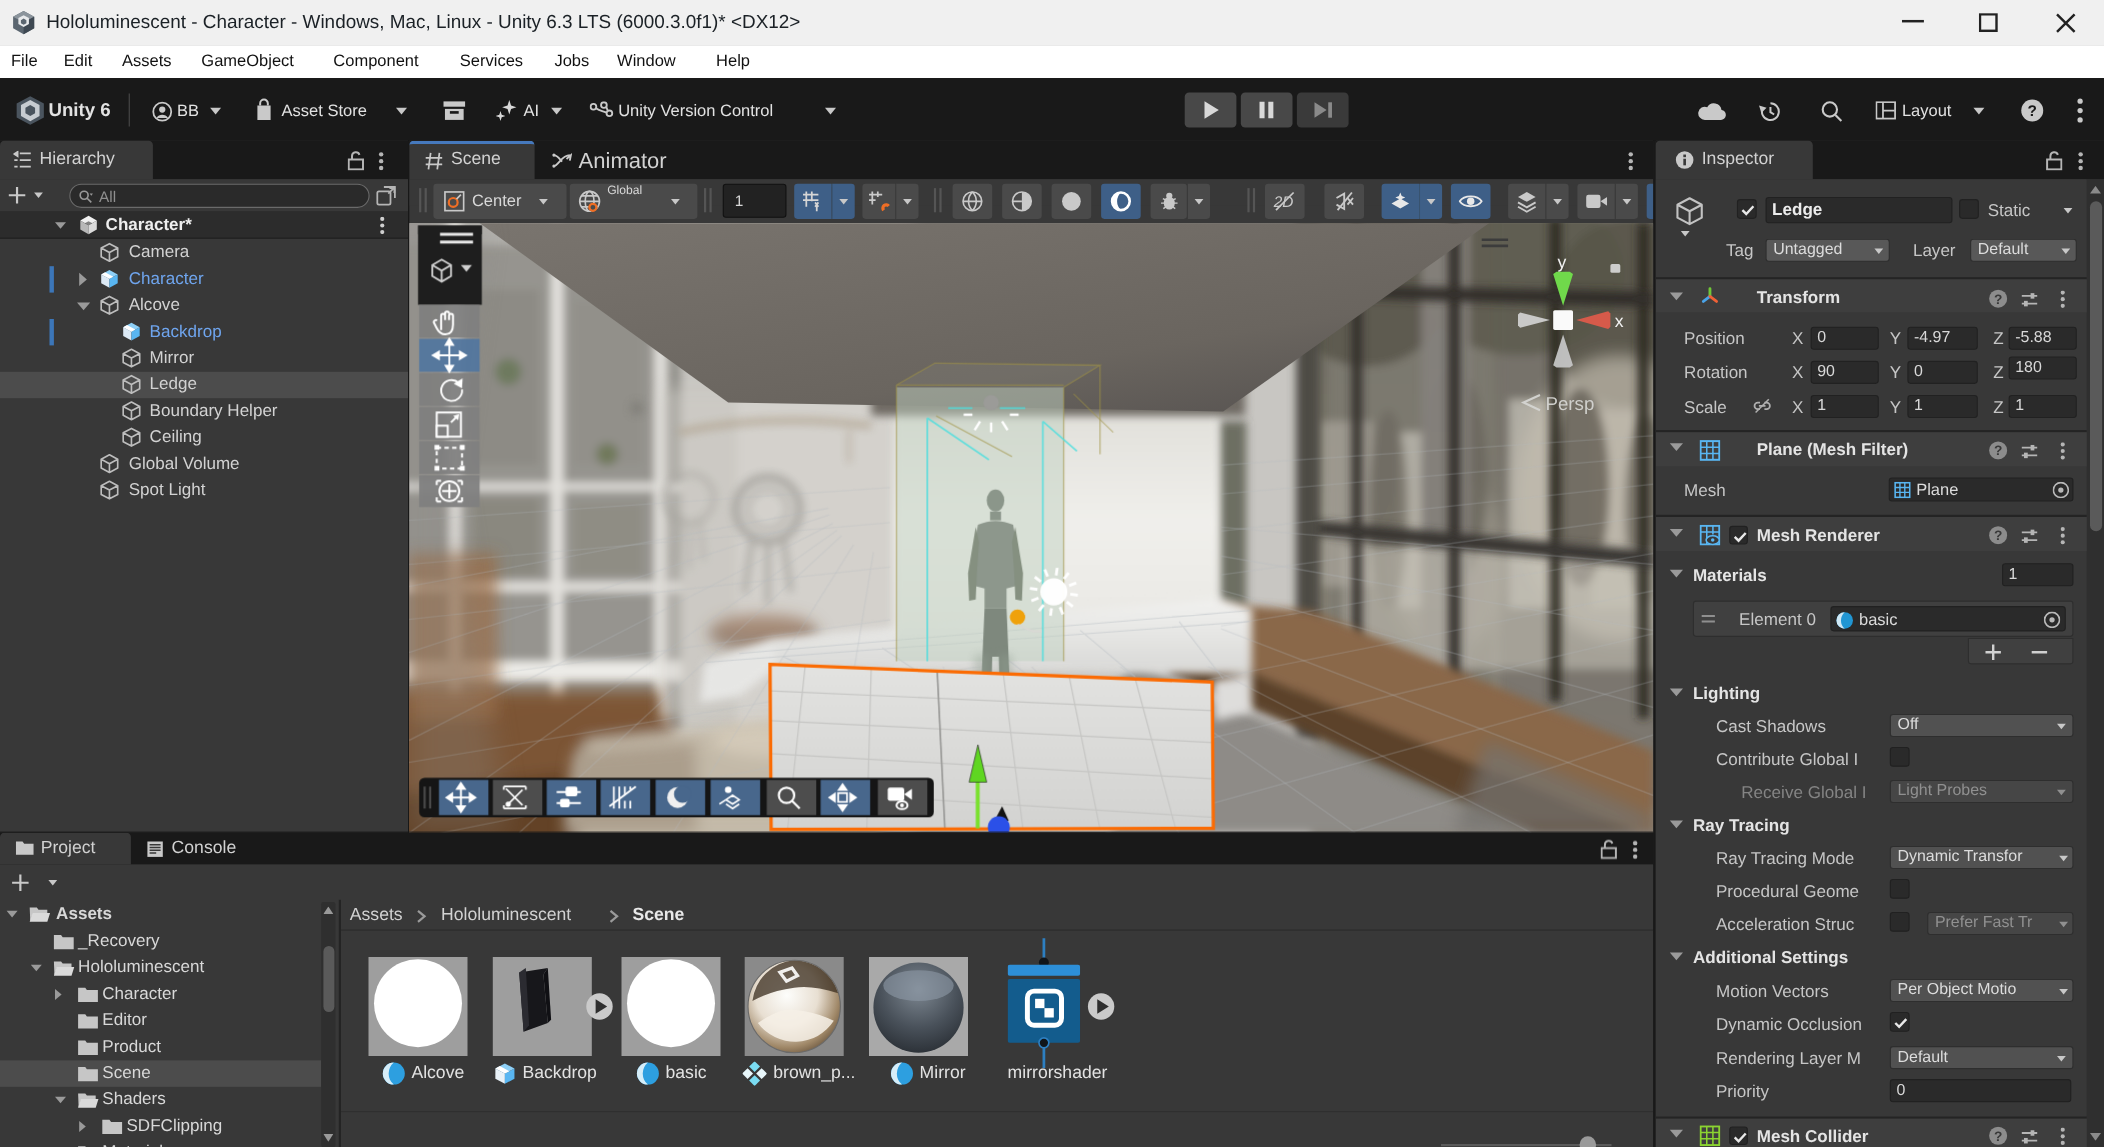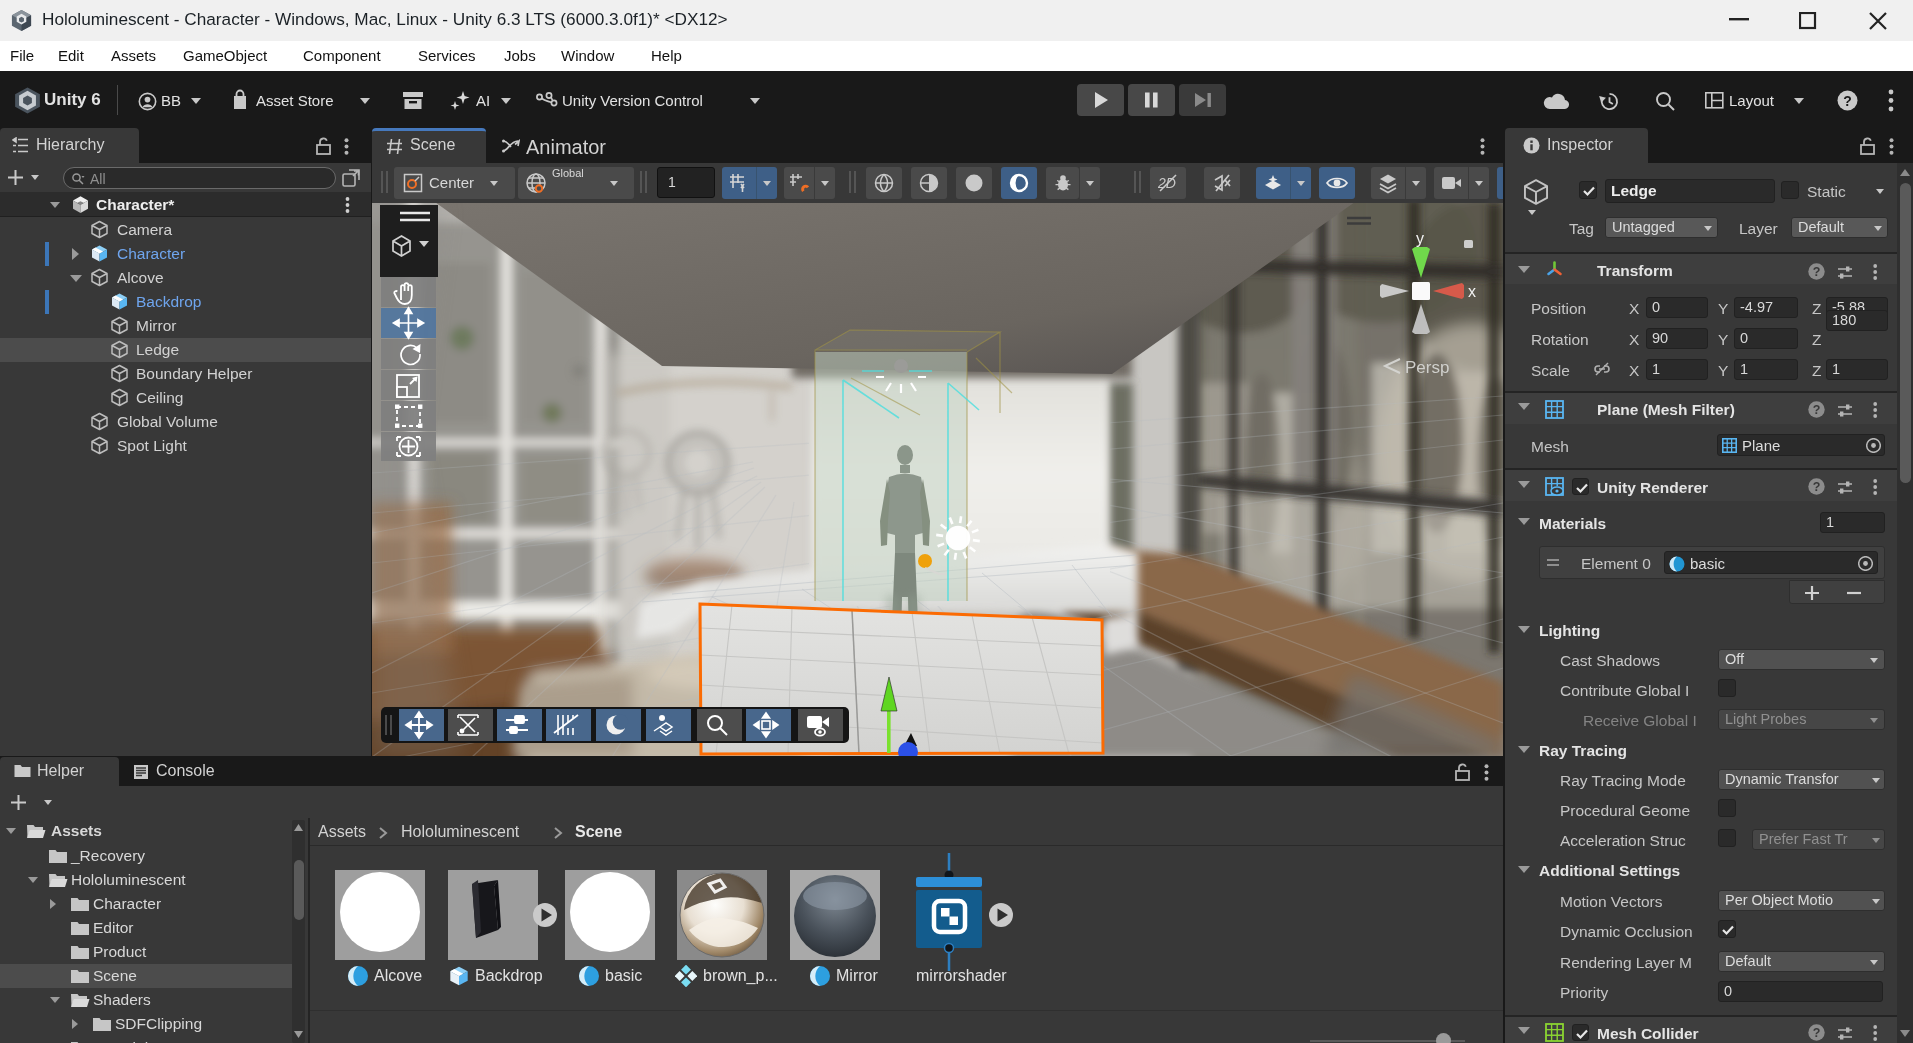--- a/index.html
+++ b/index.html
@@ -893,21 +893,21 @@
 <span class="ilabel" style="left:213px;top:137px">Y</span>
         <div class="ifield" style="left:229px;top:134px;width:64px">-4.97</div>
 <span class="ilabel" style="left:307px;top:137px">Z</span>
         <div class="ifield" style="left:321px;top:134px;width:62px">-5.88</div>
 <span class="ilabel" style="left:26px;top:168px">Rotation</span>
 <span class="ilabel" style="left:124px;top:168px">X</span>
         <div class="ifield" style="left:141px;top:165px;width:62px">90</div>
 <span class="ilabel" style="left:213px;top:168px">Y</span>
         <div class="ifield" style="left:229px;top:165px;width:64px">0</div>
 <span class="ilabel" style="left:307px;top:168px">Z</span>
-        <div class="ifield" style="left:321px;top:147px;width:62px">180</div>
+        <div class="ifield" style="left:321px;top:161px;width:62px">180</div>
 <span class="ilabel" style="left:26px;top:199px">Scale</span>
 <svg class="abs" style="left:88px;top:199px" width="18" height="14" viewBox="0 0 18 14">
           <path d="M7 4 h-2 a3 3 0 0 0 0 6 h2 M11 4 h2 a3 3 0 0 1 0 6 h-2 M6 7 h6" stroke="#b0b0b0" stroke-width="1.6" fill="none"></path>
           <path d="M3 13 L15 1" stroke="#b0b0b0" stroke-width="1.4"></path>
         </svg>
 <span class="ilabel" style="left:124px;top:199px">X</span>
         <div class="ifield" style="left:141px;top:196px;width:62px">1</div>
 <span class="ilabel" style="left:213px;top:199px">Y</span>
         <div class="ifield" style="left:229px;top:196px;width:64px">1</div>
 <span class="ilabel" style="left:307px;top:199px">Z</span>
@@ -956,21 +956,21 @@
           <rect x="1" y="1" width="17" height="17" fill="none" stroke="#59b6f2" stroke-width="1.8"></rect>
           <path d="M1 6.6 h17 M6.6 1 v17 M12.2 1 v8" stroke="#59b6f2" stroke-width="1.4"></path>
           <ellipse cx="12" cy="14" rx="6" ry="4" fill="#383838" stroke="#59b6f2" stroke-width="1.4"></ellipse>
           <circle cx="12" cy="14" r="1.6" fill="#59b6f2"></circle>
         </svg>
 <div class="icheck" style="left:67px;top:315px;width:17px;height:17px">
           <svg width="16" height="16" viewBox="0 0 16 16" style="position:absolute;left:1px;top:1px">
             <path d="M3 8 l3.5 3.5 L13 4.5" stroke="#e8e8e8" stroke-width="2.2" fill="none"></path>
           </svg>
         </div>
-<span class="ibold" style="left:92px;top:316px">Unity Renderer</span>
+<span class="ibold" style="left:92px;top:316px">Mesh Renderer</span>
 <svg class="abs" style="left:303px;top:315px" width="17" height="17">
           <circle cx="8.5" cy="8.5" r="8.2" fill="#8c8c8c"></circle>
           <text x="8.5" y="13" font-size="12.5" font-weight="bold" fill="#383838" text-anchor="middle" font-family="Liberation Sans">?</text>
         </svg>
         <svg class="abs" style="left:331px;top:317px" width="18" height="16" viewBox="0 0 18 16">
           <path d="M2 4 h14 M2 11 h14" stroke="#b5b5b5" stroke-width="1.6"></path>
           <rect x="10" y="1.5" width="3.4" height="5" fill="#b5b5b5"></rect>
           <rect x="4" y="8.5" width="3.4" height="5" fill="#b5b5b5"></rect>
           <path d="M12 1 v-0" stroke="#b5b5b5"></path>
         </svg>
@@ -1083,21 +1083,21 @@
         </svg>
   </div>
 </div>
 
 <div id="proj" class="abs">
   <div class="tabbar abs" style="left:0;top:0;width:1503px;height:29px">
     <div class="tab" style="left:0;width:119px;height:29px">
       <svg class="abs" style="left:14px;top:7px" width="17" height="14" viewBox="0 0 17 14">
             <path d="M0.5 1 h6 l1.5 2 h8.5 v10 h-16 z" fill="#c9c9c9"></path>
           </svg>
-      <span class="abs" style="left:37px;top:5px">Helper</span>
+      <span class="abs" style="left:37px;top:5px">Project</span>
     </div>
     <svg class="abs" style="left:133px;top:7px" width="16" height="16" viewBox="0 0 16 16">
           <rect x="1" y="1" width="14" height="14" fill="#c9c9c9"></rect>
           <path d="M3 4 h10 M3 6.5 h10 M3 9 h10 M3 11.5 h6" stroke="#383838" stroke-width="1.3"></path>
         </svg>
     <span class="abs" style="left:156px;top:5px;color:#d2d2d2;font-size:16px">Console</span>
     <svg class="abs" style="left:1455px;top:6px" width="15" height="18" viewBox="0 0 15 18">
           <rect x="1" y="8" width="13" height="9" fill="none" stroke="#b5b5b5" stroke-width="1.8"></rect>
           <path d="M4 8 v-3.2 a3.5 3.5 0 0 1 6.8 -1" fill="none" stroke="#b5b5b5" stroke-width="1.8"></path>
         </svg>

